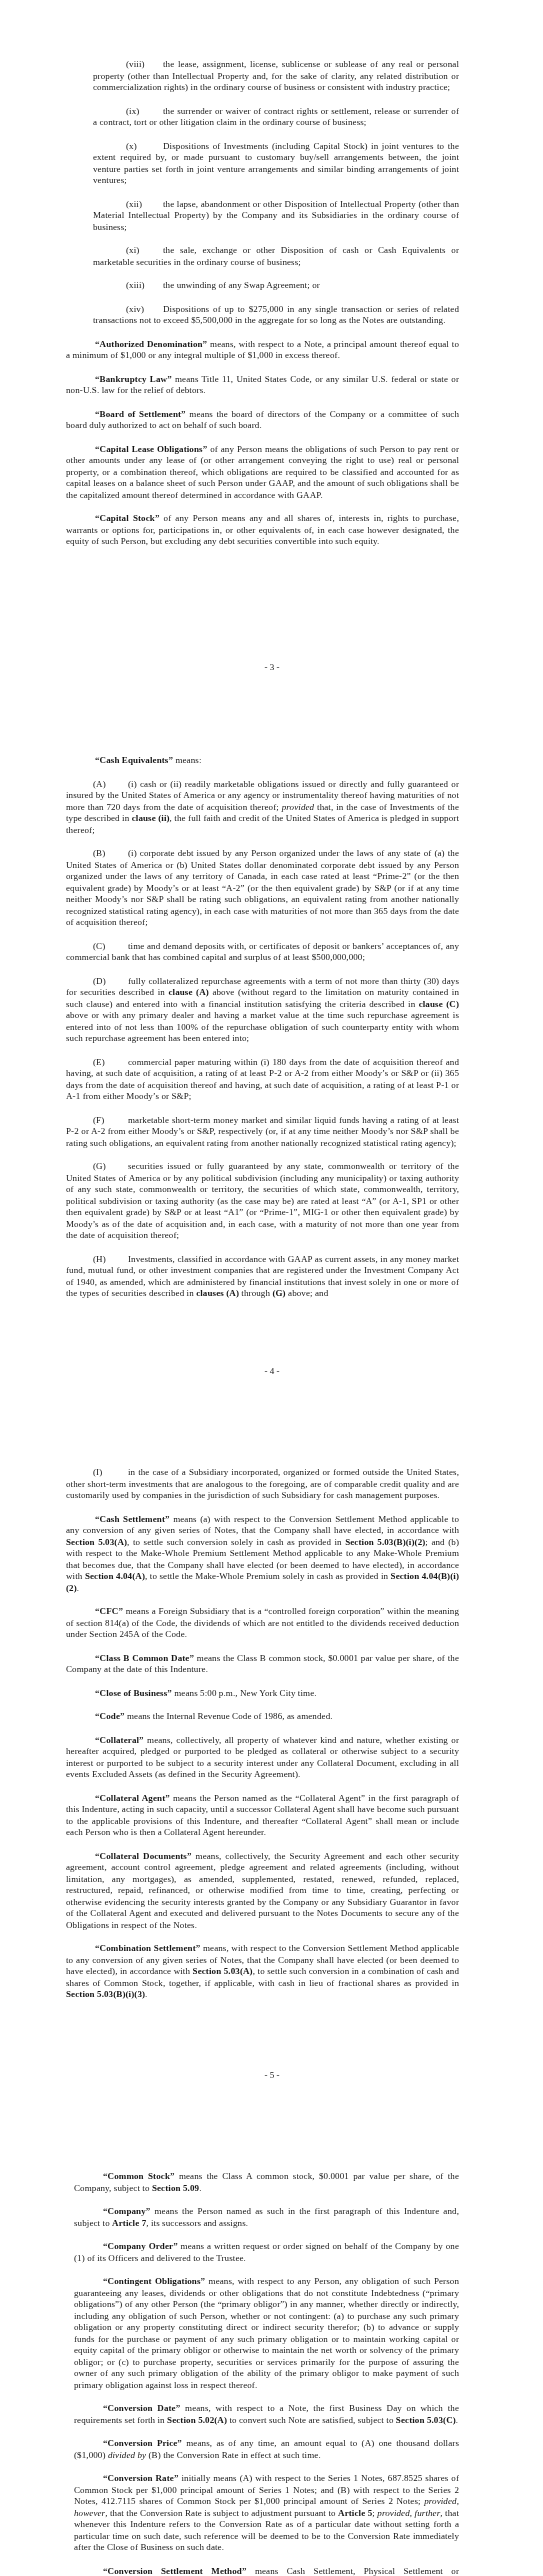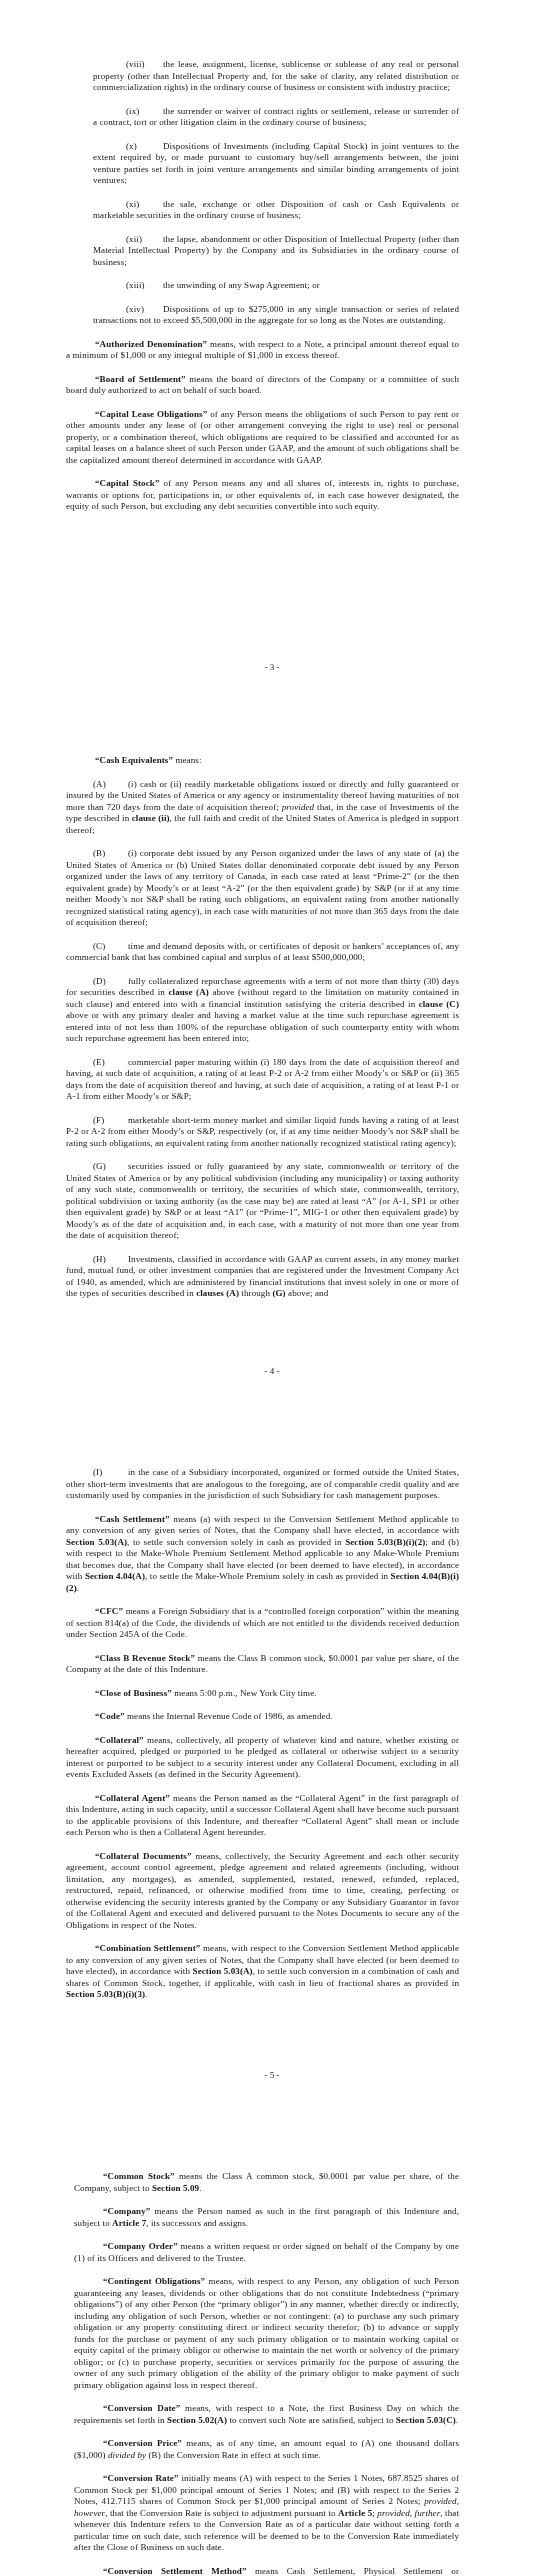--- a/index.html
+++ b/index.html
@@ -31,25 +31,26 @@
 </style>
 </head>
 <body>
 
 <div class="doc" id="doc">
     <div class="page" style="height: 714px;">
       <div class="content" style="padding-top: 59px;">
         <p class="para roman"><span class="clabel">(viii)</span><span>the lease, assignment, license, sublicense or sublease of any real or personal property (other than Intellectual Property and, for the sake of clarity, any related distribution or commercialization rights) in the ordinary course of business or consistent with industry practice;</span></p>
         <p class="para roman"><span class="clabel">(ix)</span><span>the surrender or waiver of contract rights or settlement, release or surrender of a contract, tort or other litigation claim in the ordinary course of business;</span></p>
         <p class="para roman"><span class="clabel">(x)</span><span>Dispositions of Investments (including Capital Stock) in joint ventures to the extent required by, or made pursuant to customary buy/sell arrangements between, the joint venture parties set forth in joint venture arrangements and similar binding arrangements of joint ventures;</span></p>
+        <p class="para roman"><span class="clabel">(xii)</span><span>the lapse, abandonment or other Disposition of Intellectual Property (other than Material Intellectual Property) by the Company and its Subsidiaries in the ordinary course of business;</span></p>
         <p class="para roman"><span class="clabel">(xi)</span><span>the sale, exchange or other Disposition of cash or Cash Equivalents or marketable securities in the ordinary course of business;</span></p>
-        <p class="para roman"><span class="clabel">(xii)</span><span>the lapse, abandonment or other Disposition of Intellectual Property (other than Material Intellectual Property) by the Company and its Subsidiaries in the ordinary course of business;</span></p>
         <p class="para roman"><span class="clabel">(xiii)</span><span>the unwinding of any Swap Agreement; or</span></p>
         <p class="para roman"><span class="clabel">(xiv)</span><span>Dispositions of up to $275,000 in any single transaction or series of related transactions not to exceed $5,500,000 in the aggregate for so long as the Notes are outstanding.</span></p>
         <p class="para def"><b>“Authorized Denomination”</b><span> means, with respect to a Note, a principal amount thereof equal to a minimum of $1,000 or any integral multiple of $1,000 in excess thereof.</span></p>
+        <p class="para def"><b>“Bankruptcy Law”</b><span> means Title 11, United States Code, or any similar U.S. federal or state or non-U.S. law for the relief of debtors.</span></p>
         <p class="para def"><b>“Board of Settlement”</b><span> means the board of directors of the Company or a committee of such board duly authorized to act on behalf of such board.</span></p>
         <p class="para def"><b>“Capital Lease Obligations”</b><span> of any Person means the obligations of such Person to pay rent or other amounts under any lease of (or other arrangement conveying the right to use) real or personal property, or a combination thereof, which obligations are required to be classified and accounted for as capital leases on a balance sheet of such Person under GAAP, and the amount of such obligations shall be the capitalized amount thereof determined in accordance with GAAP.</span></p>
         <p class="para def"><b>“Capital Stock”</b><span> of any Person means any and all shares of, interests in, rights to purchase, warrants or options for, participations in, or other equivalents of, in each case however designated, the equity of such Person, but excluding any debt securities convertible into such equity.</span></p>
       </div>
       <div class="page-number" style="top: 662px;">- 3 -</div>
     </div>
     <div class="page" style="height: 708px;">
       <div class="content" style="padding-top: 41px;">
         <p class="para def"><b>“Cash Equivalents”</b><span> means:</span></p>
         <p class="para alpha"><span class="clabel">(A)</span><span>(i) cash or (ii) readily marketable obligations issued or directly and fully guaranteed or insured by the United States of America or any agency or instrumentality thereof having maturities of not more than 720 days from the date of acquisition thereof; </span><i>provided</i><span> that, in the case of Investments of the type described in </span><b>clause (ii)</b><span>, the full faith and credit of the United States of America is pledged in support thereof;</span></p>
@@ -61,21 +62,21 @@
         <p class="para alpha"><span class="clabel">(G)</span><span>securities issued or fully guaranteed by any state, commonwealth or territory of the United States of America or by any political subdivision (including any municipality) or taxing authority of any such state, commonwealth or territory, the securities of which state, commonwealth, territory, political subdivision or taxing authority (as the case may be) are rated at least “A” (or A-1, SP1 or other then equivalent grade) by S&amp;P or at least “A1” (or “Prime-1”, MIG-1 or other then equivalent grade) by Moody’s as of the date of acquisition and, in each case, with a maturity of not more than one year from the date of acquisition thereof;</span></p>
         <p class="para alpha"><span class="clabel">(H)</span><span>Investments, classified in accordance with GAAP as current assets, in any money market fund, mutual fund, or other investment companies that are registered under the Investment Company Act of 1940, as amended, which are administered by financial institutions that invest solely in one or more of the types of securities described in </span><b>clauses (A)</b><span> through </span><b>(G)</b><span> above; and</span></p>
       </div>
       <div class="page-number" style="top: 652px;">- 4 -</div>
     </div>
     <div class="page" style="height: 703px;">
       <div class="content" style="padding-top: 45px;">
         <p class="para alpha"><span class="clabel">(I)</span><span>in the case of a Subsidiary incorporated, organized or formed outside the United States, other short-term investments that are analogous to the foregoing, are of comparable credit quality and are customarily used by companies in the jurisdiction of such Subsidiary for cash management purposes.</span></p>
         <p class="para def"><b>“Cash Settlement”</b><span> means (a) with respect to the Conversion Settlement Method applicable to any conversion of any given series of Notes, that the Company shall have elected, in accordance with </span><b>Section 5.03(A)</b><span>, to settle such conversion solely in cash as provided in </span><b>Section 5.03(B)(i)(2)</b><span>; and (b) with respect to the Make-Whole Premium Settlement Method applicable to any Make-Whole Premium that becomes due, that the Company shall have elected (or been deemed to have elected), in accordance with </span><b>Section 4.04(A)</b><span>, to settle the Make-Whole Premium solely in cash as provided in </span><b>Section 4.04(B)(i)(2)</b><span>.</span></p>
         <p class="para def"><b>“CFC”</b><span> means a Foreign Subsidiary that is a “controlled foreign corporation” within the meaning of section 814(a) of the Code, the dividends of which are not entitled to the dividends received deduction under Section 245A of the Code.</span></p>
-        <p class="para def"><b>“Class B Revenue Stock”</b><span> means the Class B common stock, $0.0001 par value per share, of the Company at the date of this Indenture.</span></p>
+        <p class="para def"><b>“Class B Common Date”</b><span> means the Class B common stock, $0.0001 par value per share, of the Company at the date of this Indenture.</span></p>
         <p class="para def"><b>“Close of Business”</b><span> means 5:00 p.m., New York City time.</span></p>
         <p class="para def"><b>“Code”</b><span> means the Internal Revenue Code of 1986, as amended.</span></p>
         <p class="para def"><b>“Collateral”</b><span> means, collectively, all property of whatever kind and nature, whether existing or hereafter acquired, pledged or purported to be pledged as collateral or otherwise subject to a security interest or purported to be subject to a security interest under any Collateral Document, excluding in all events Excluded Assets (as defined in the Security Agreement).</span></p>
         <p class="para def"><b>“Collateral Agent”</b><span> means the Person named as the “Collateral Agent” in the first paragraph of this Indenture, acting in such capacity, until a successor Collateral Agent shall have become such pursuant to the applicable provisions of this Indenture, and thereafter “Collateral Agent” shall mean or include each Person who is then a Collateral Agent hereunder.</span></p>
         <p class="para def"><b>“Collateral Documents”</b><span> means, collectively, the Security Agreement and each other security agreement, account control agreement, pledge agreement and related agreements (including, without limitation, any mortgages), as amended, supplemented, restated, renewed, refunded, replaced, restructured, repaid, refinanced, or otherwise modified from time to time, creating, perfecting or otherwise evidencing the security interests granted by the Company or any Subsidiary Guarantor in favor of the Collateral Agent and executed and delivered pursuant to the Notes Documents to secure any of the Obligations in respect of the Notes.</span></p>
         <p class="para def"><b>“Combination Settlement”</b><span> means, with respect to the Conversion Settlement Method applicable to any conversion of any given series of Notes, that the Company shall have elected (or been deemed to have elected), in accordance with </span><b>Section 5.03(A)</b><span>, to settle such conversion in a combination of cash and shares of Common Stock, together, if applicable, with cash in lieu of fractional shares as provided in </span><b>Section 5.03(B)(i)(3)</b><span>.</span></p>
       </div>
       <div class="page-number" style="top: 648px;">- 5 -</div>
     </div>
     <div class="page" style="height: 688px;">

